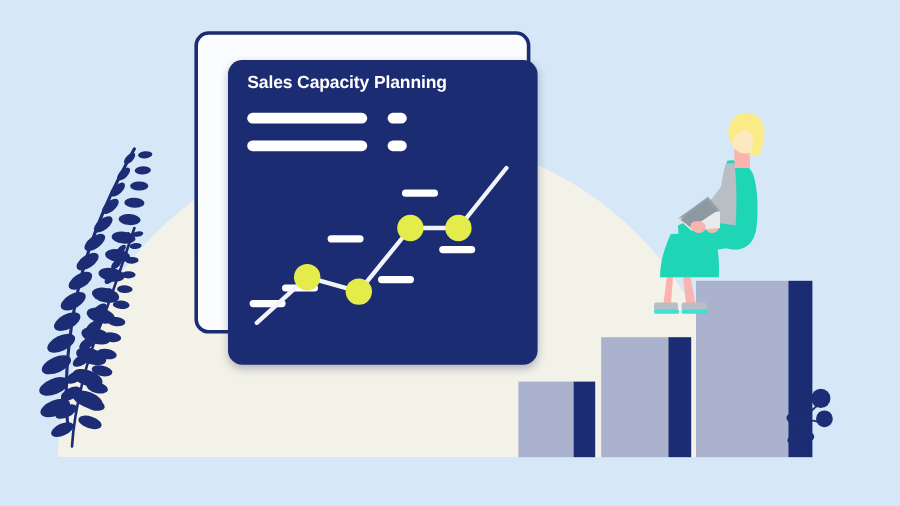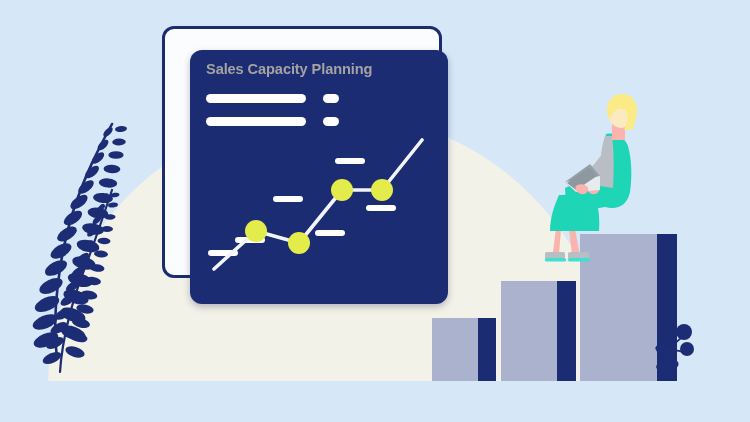--- a/index.html
+++ b/index.html
@@ -36,21 +36,21 @@
     border-radius: 12px;
     box-shadow: 0 3px 7px rgba(20,30,70,0.28);
     overflow: hidden;
   }
   #card-title {
     position: absolute;
     left: 16px; top: 11px;
     font-size: 14.6px;
     font-weight: bold;
     letter-spacing: -0.1px;
-    color: #a3a3a3;
+    color: #ffffff;
     white-space: nowrap;
   }
   .ph-bar {
     position: absolute;
     background: #ffffff;
     border-radius: 5px;
     height: 9px;
   }
   .ph-bar.long { left: 16px; width: 100px; }
   .ph-bar.pill { width: 16px; }

